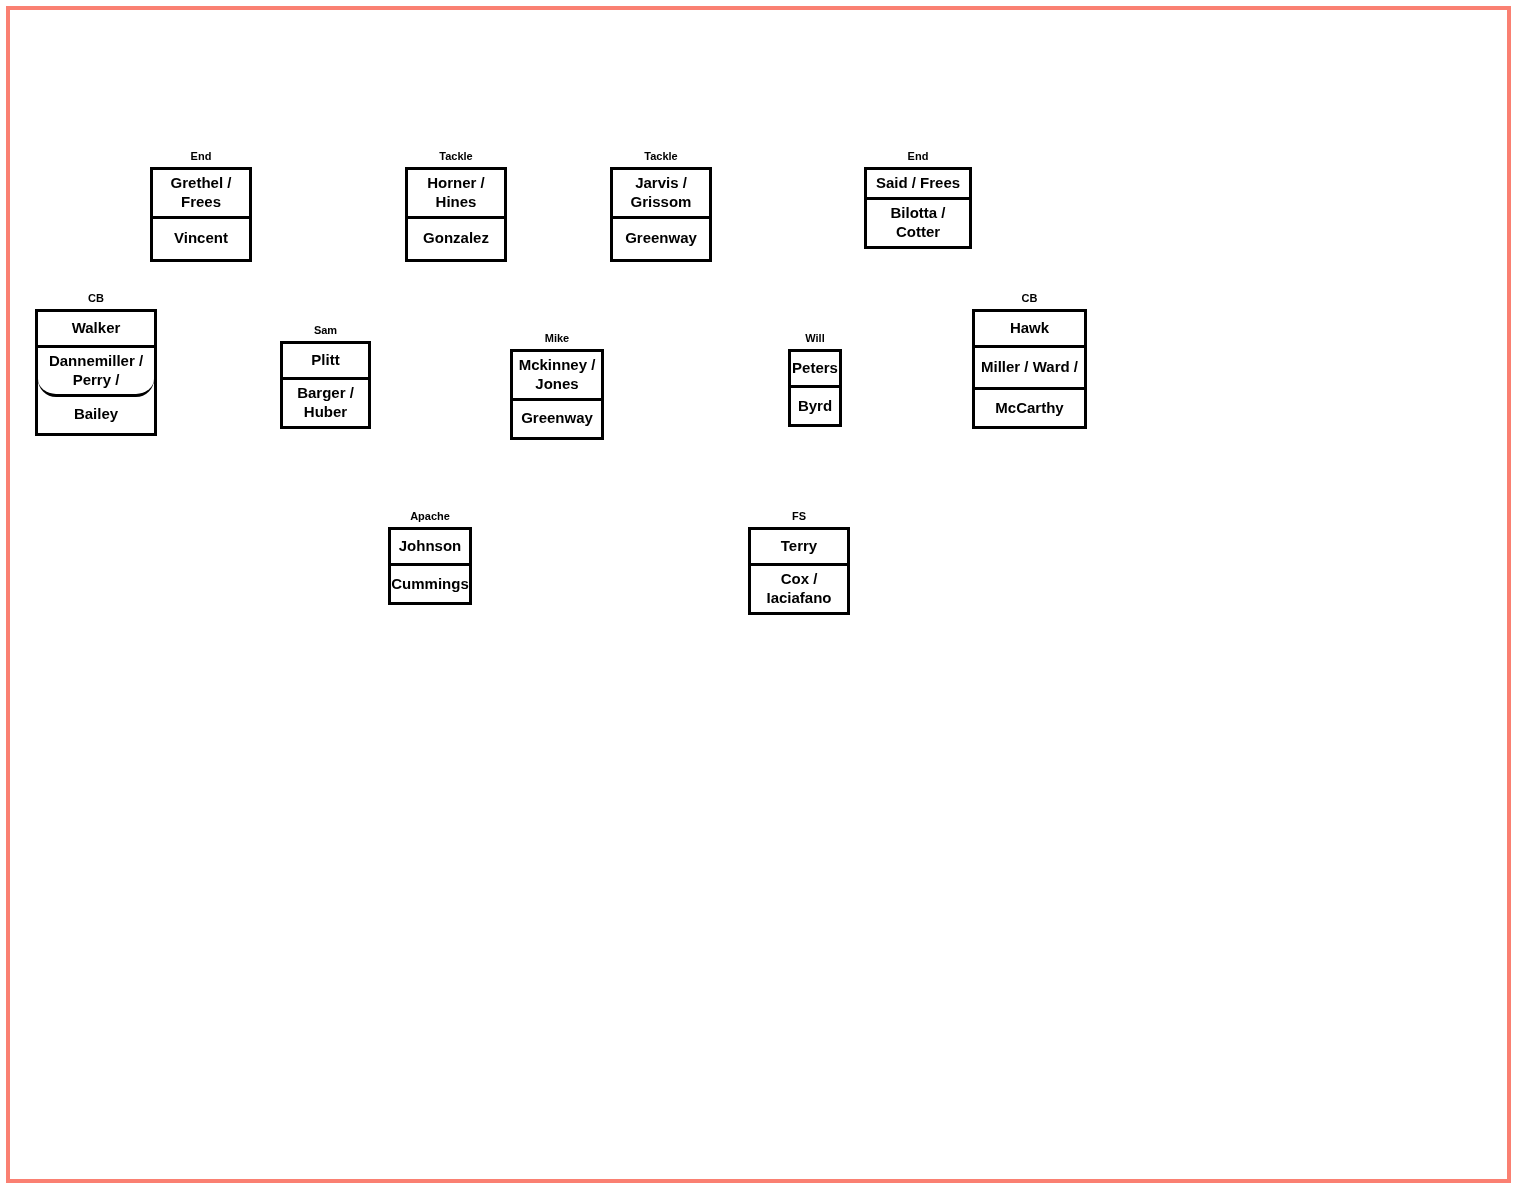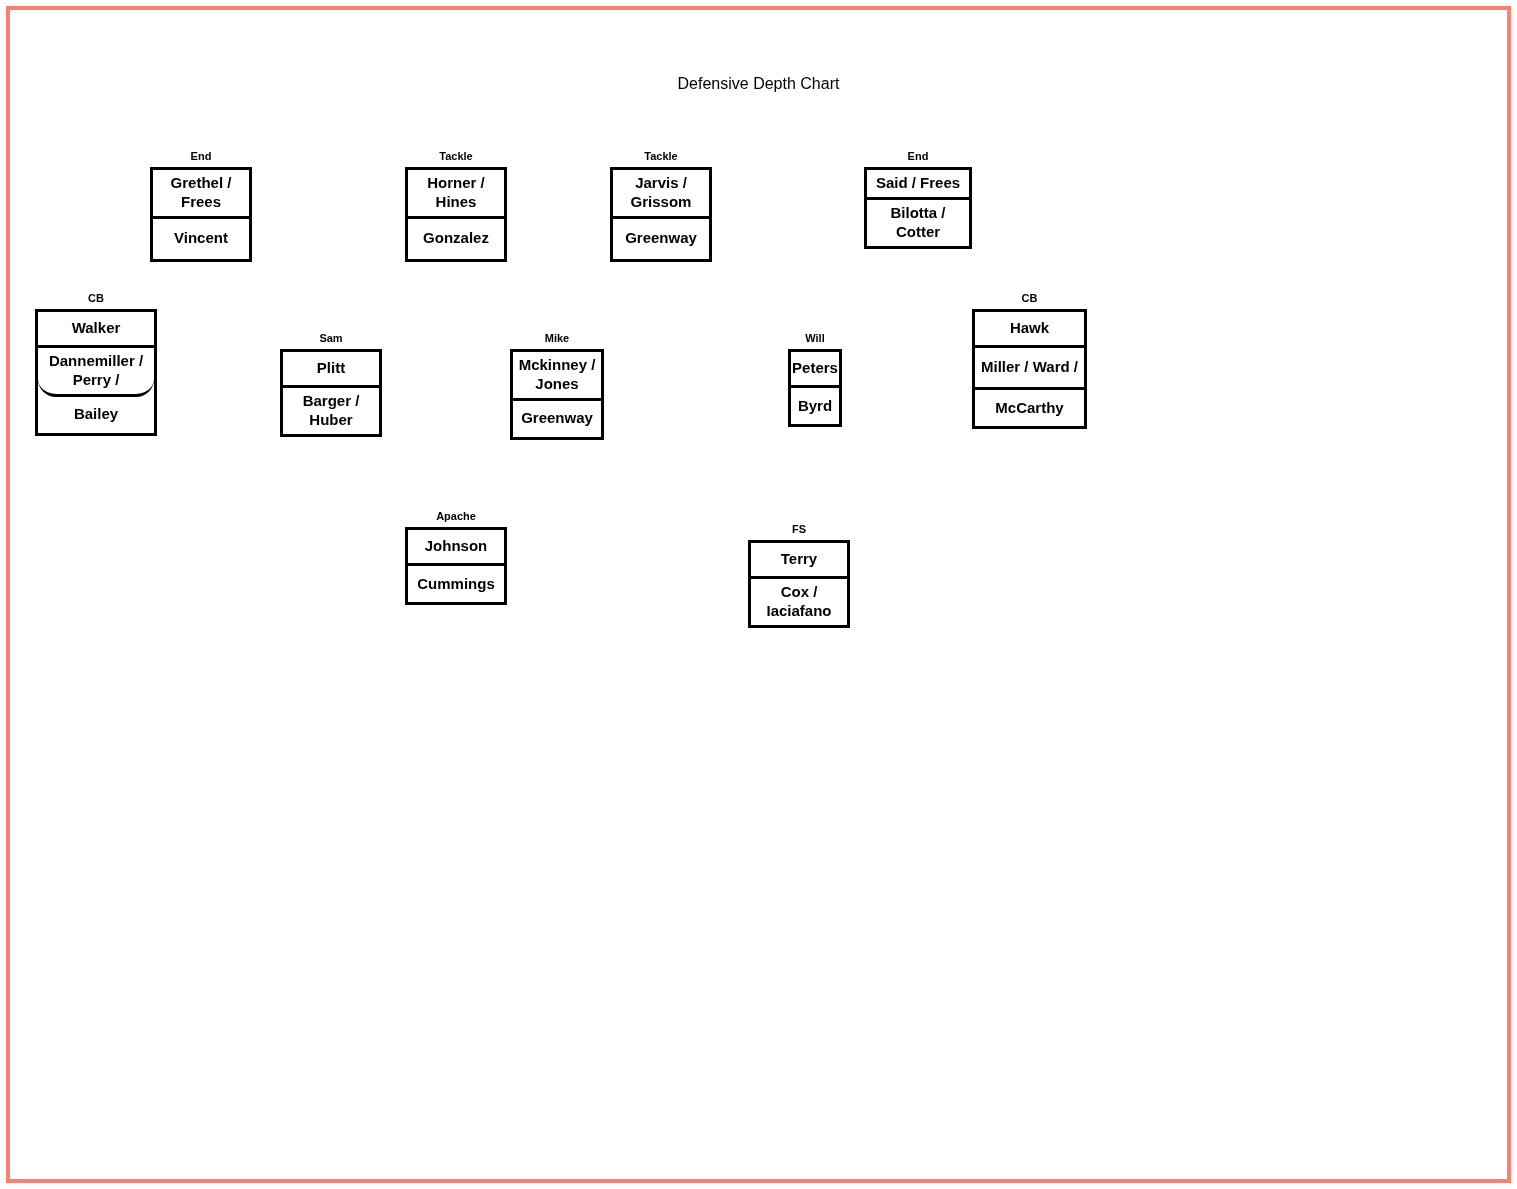--- a/index.html
+++ b/index.html
@@ -57,21 +57,20 @@
     }
     .pos-cell:last-child { border-bottom: none; }
     .pos-cell.tall { min-height: 40px; }
     .pos-cell.short { min-height: 36px; }
   </style>
 </head>
 <body>
 
 <div class="outer-border">
 
-  <div class="title">Defensive Depth Chart</div>
 
   <div class="pos-group" style="left:140px; top:140px; width:102px;">
     <div class="pos-label">End</div>
     <div class="pos-box">
       <div class="pos-cell tall">Grethel / Frees</div>
       <div class="pos-cell tall">Vincent</div>
     </div>
   </div>
 
   <div class="pos-group" style="left:395px; top:140px; width:102px;">
@@ -100,21 +99,21 @@
 
   <div class="pos-group" style="left:25px; top:282px; width:122px;">
     <div class="pos-label">CB</div>
     <div class="pos-box">
       <div class="pos-cell short">Walker</div>
       <div class="pos-cell tall" style="min-height:42px;border-radius:18px;">Dannemiller / Perry /</div>
       <div class="pos-cell short" style="border-top:none;border-radius:10px;">Bailey</div>
     </div>
   </div>
 
-  <div class="pos-group" style="left:270px; top:322px; width:102px;">
+  <div class="pos-group" style="left:270px; top:314px; width:91px;">
     <div class="pos-label">Sam</div>
     <div class="pos-box">
       <div class="pos-cell short">Plitt</div>
       <div class="pos-cell tall">Barger / Huber</div>
     </div>
   </div>
 
   <div class="pos-group" style="left:500px; top:322px; width:94px;">
     <div class="pos-label">Mike</div>
     <div class="pos-box">
@@ -133,29 +132,29 @@
 
   <div class="pos-group" style="left:962px; top:282px; width:115px;">
     <div class="pos-label">CB</div>
     <div class="pos-box">
       <div class="pos-cell short">Hawk</div>
       <div class="pos-cell tall" style="min-height:42px;">Miller / Ward /</div>
       <div class="pos-cell short">McCarthy</div>
     </div>
   </div>
 
-  <div class="pos-group" style="left:395px; top:500px; width:102px;">
+  <div class="pos-group" style="left:378px; top:500px; width:84px;">
     <div class="pos-label">Apache</div>
     <div class="pos-box">
       <div class="pos-cell short">Johnson</div>
       <div class="pos-cell short">Cummings</div>
     </div>
   </div>
 
-  <div class="pos-group" style="left:738px; top:500px; width:102px;margin-top:13px;">
+  <div class="pos-group" style="left:738px; top:500px; width:102px;">
     <div class="pos-label">FS</div>
     <div class="pos-box">
       <div class="pos-cell short">Terry</div>
       <div class="pos-cell tall">Cox / Iaciafano</div>
     </div>
   </div>
 
 </div>
 
 </body></html>

